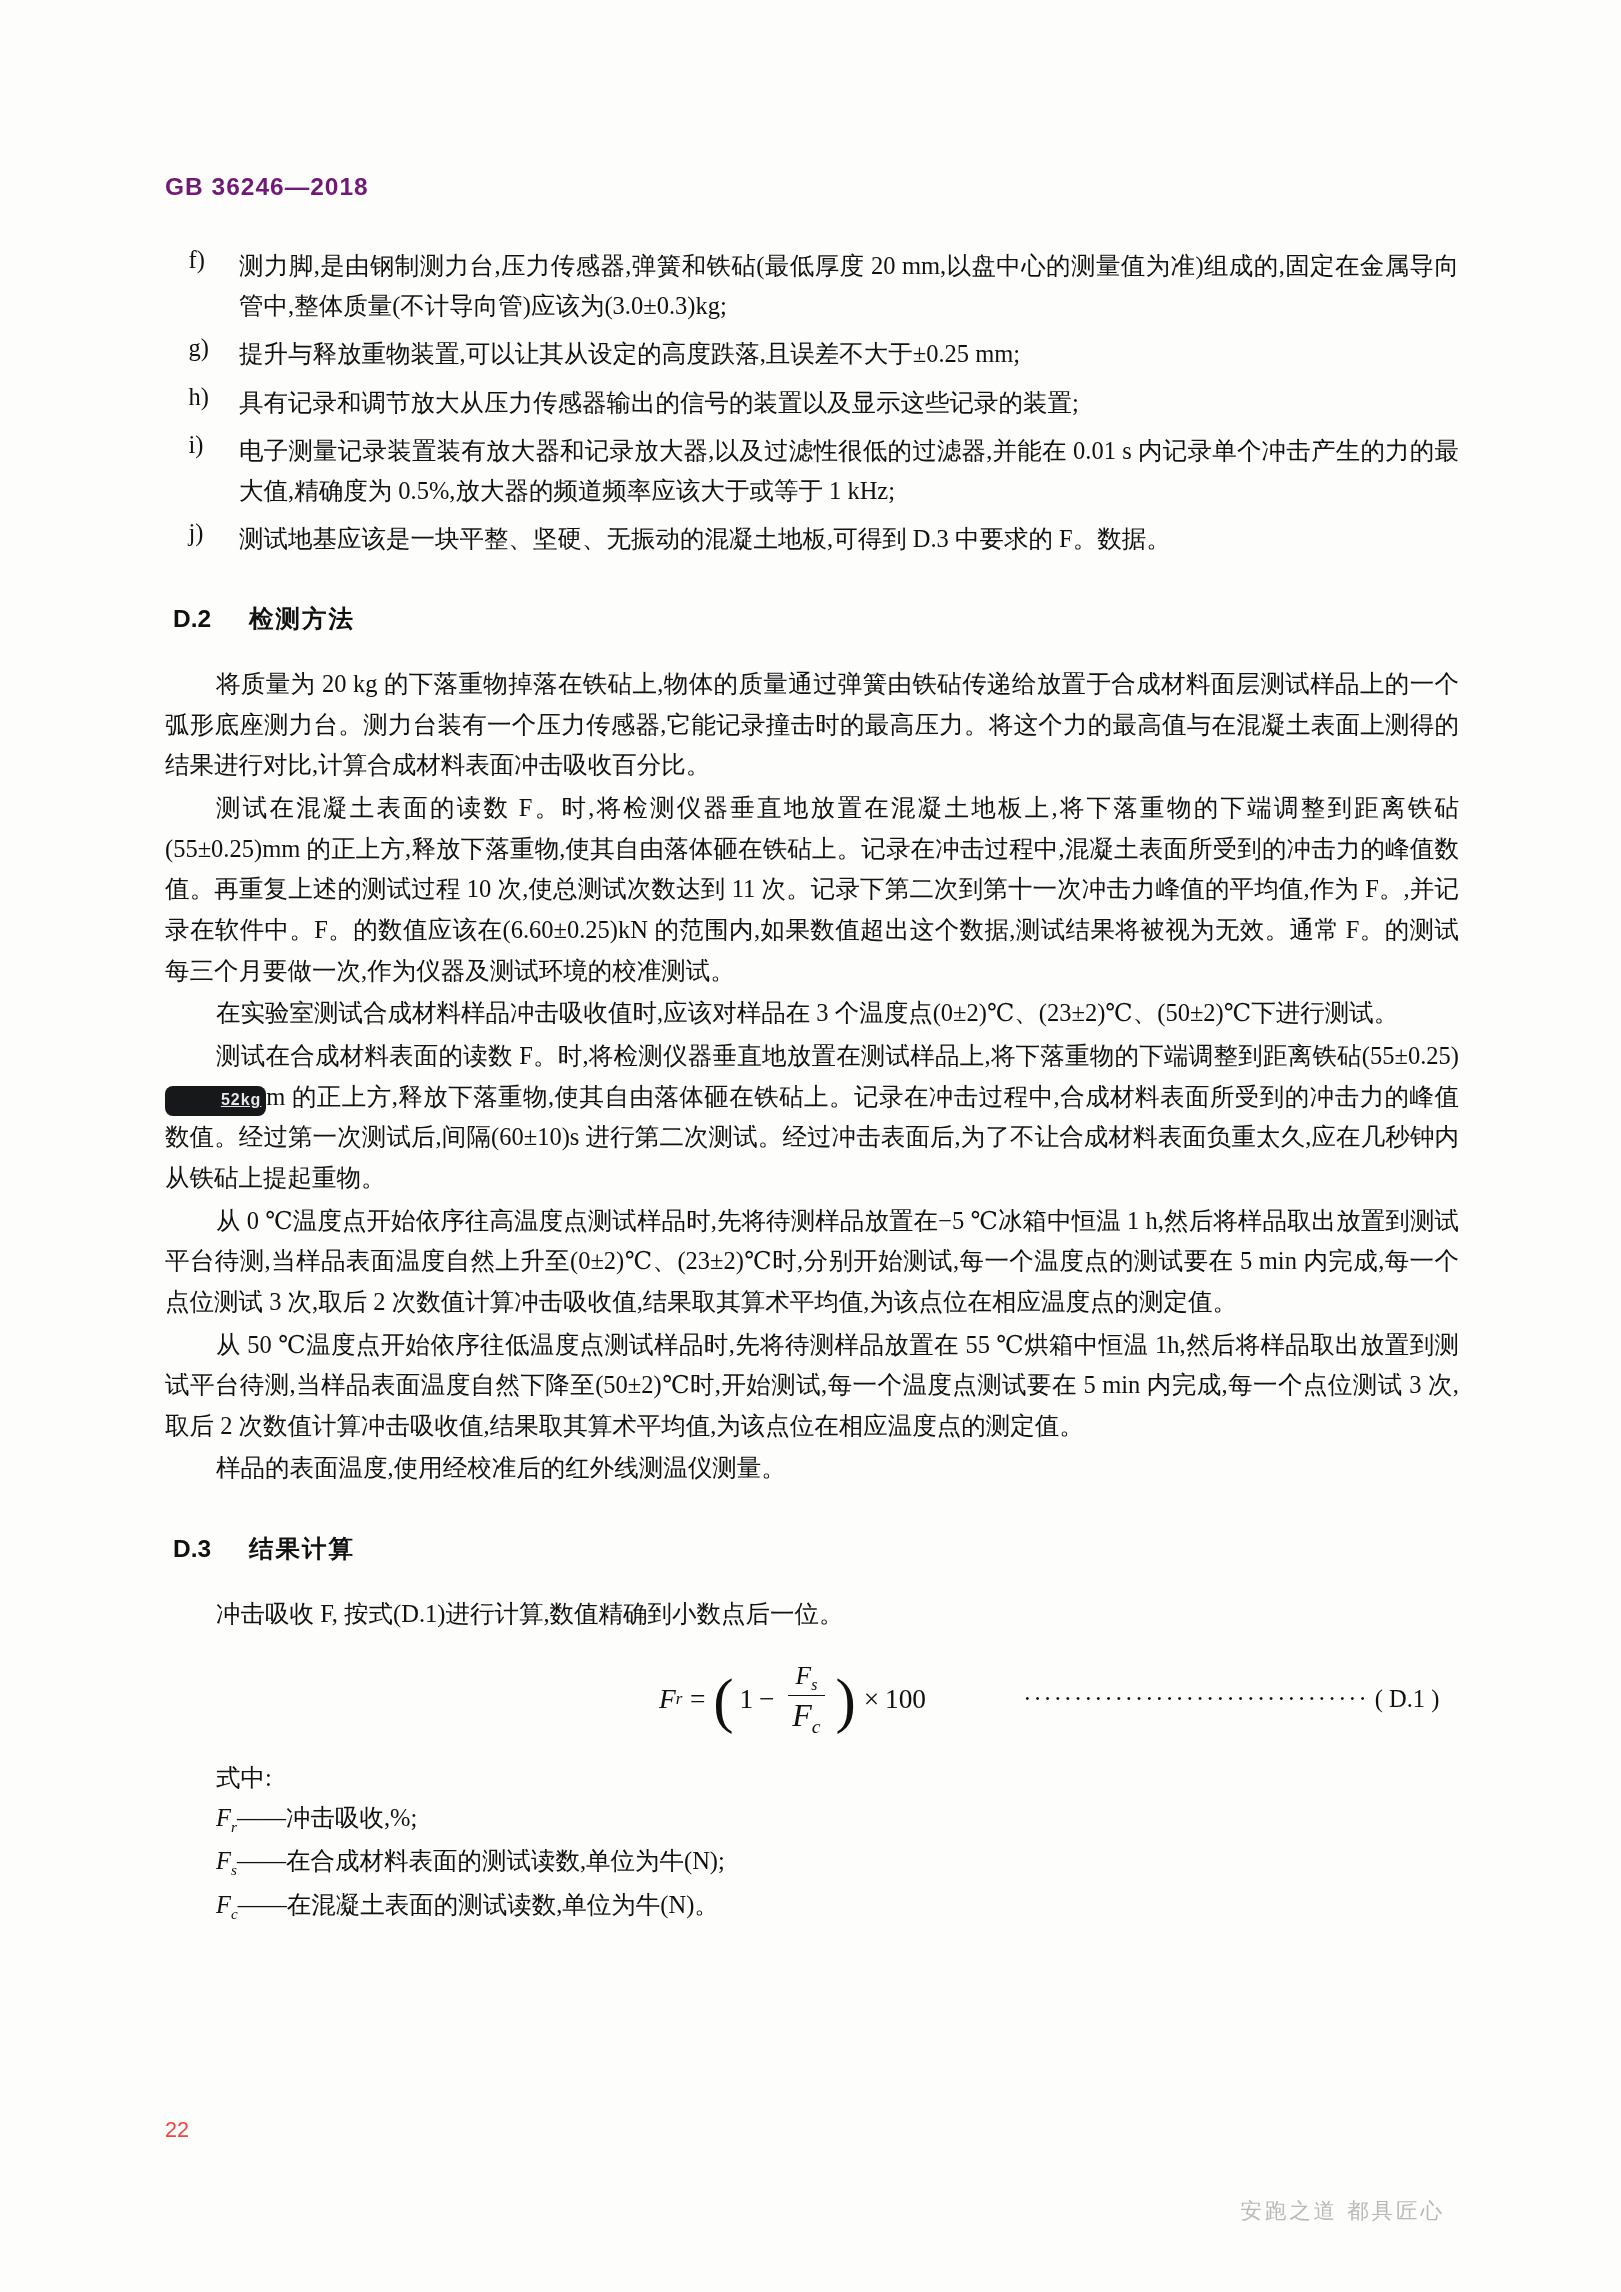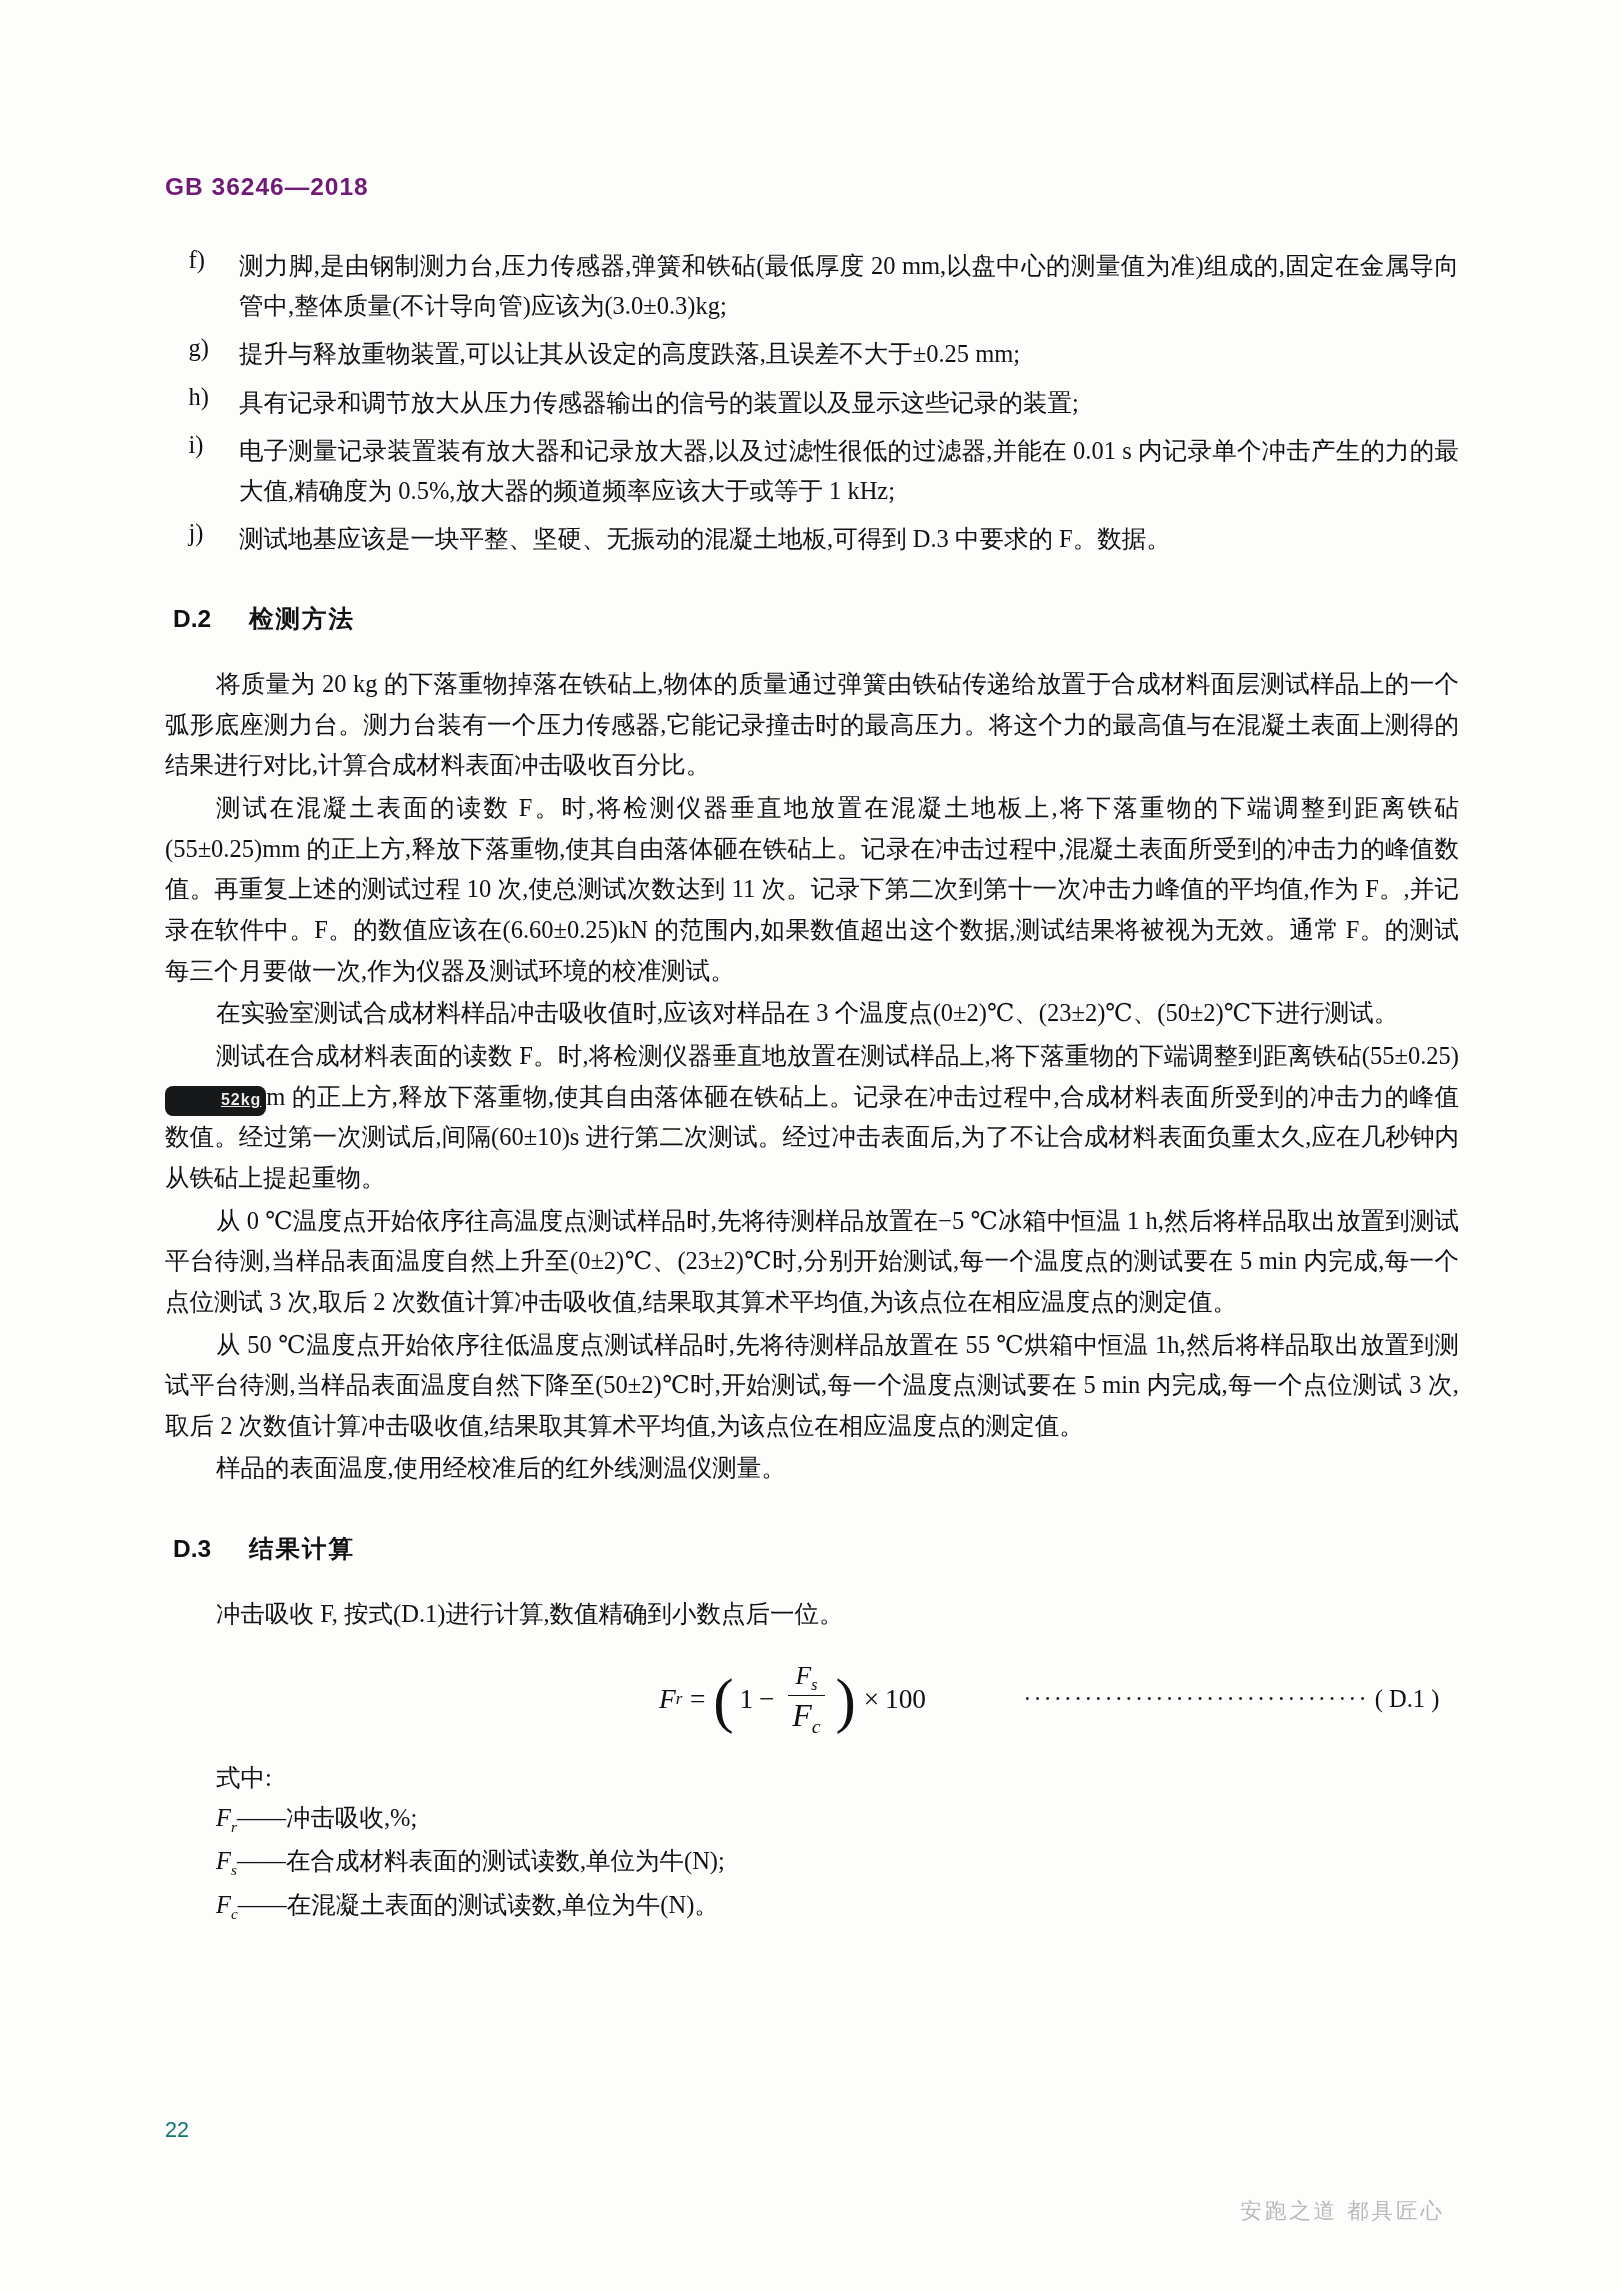--- a/index.html
+++ b/index.html
@@ -165,21 +165,21 @@
     line-height: 1.6;
     margin: 2px 0 2px 0;
     padding-left: 51px;
   }
   .page-num {
     position: absolute;
     left: 165px;
     top: 2117px;
     font-family: "Liberation Sans", sans-serif;
     font-size: 21.6px;
-    color: #0f766e;
+    color: #ef4444;
   }
   .watermark {
     position: absolute;
     right: 176px;
     top: 2196px;
     font-family: "Liberation Sans", sans-serif;
     font-size: 21.6px;
     color: #b9b9b9;
     letter-spacing: 2.9px;
   }

